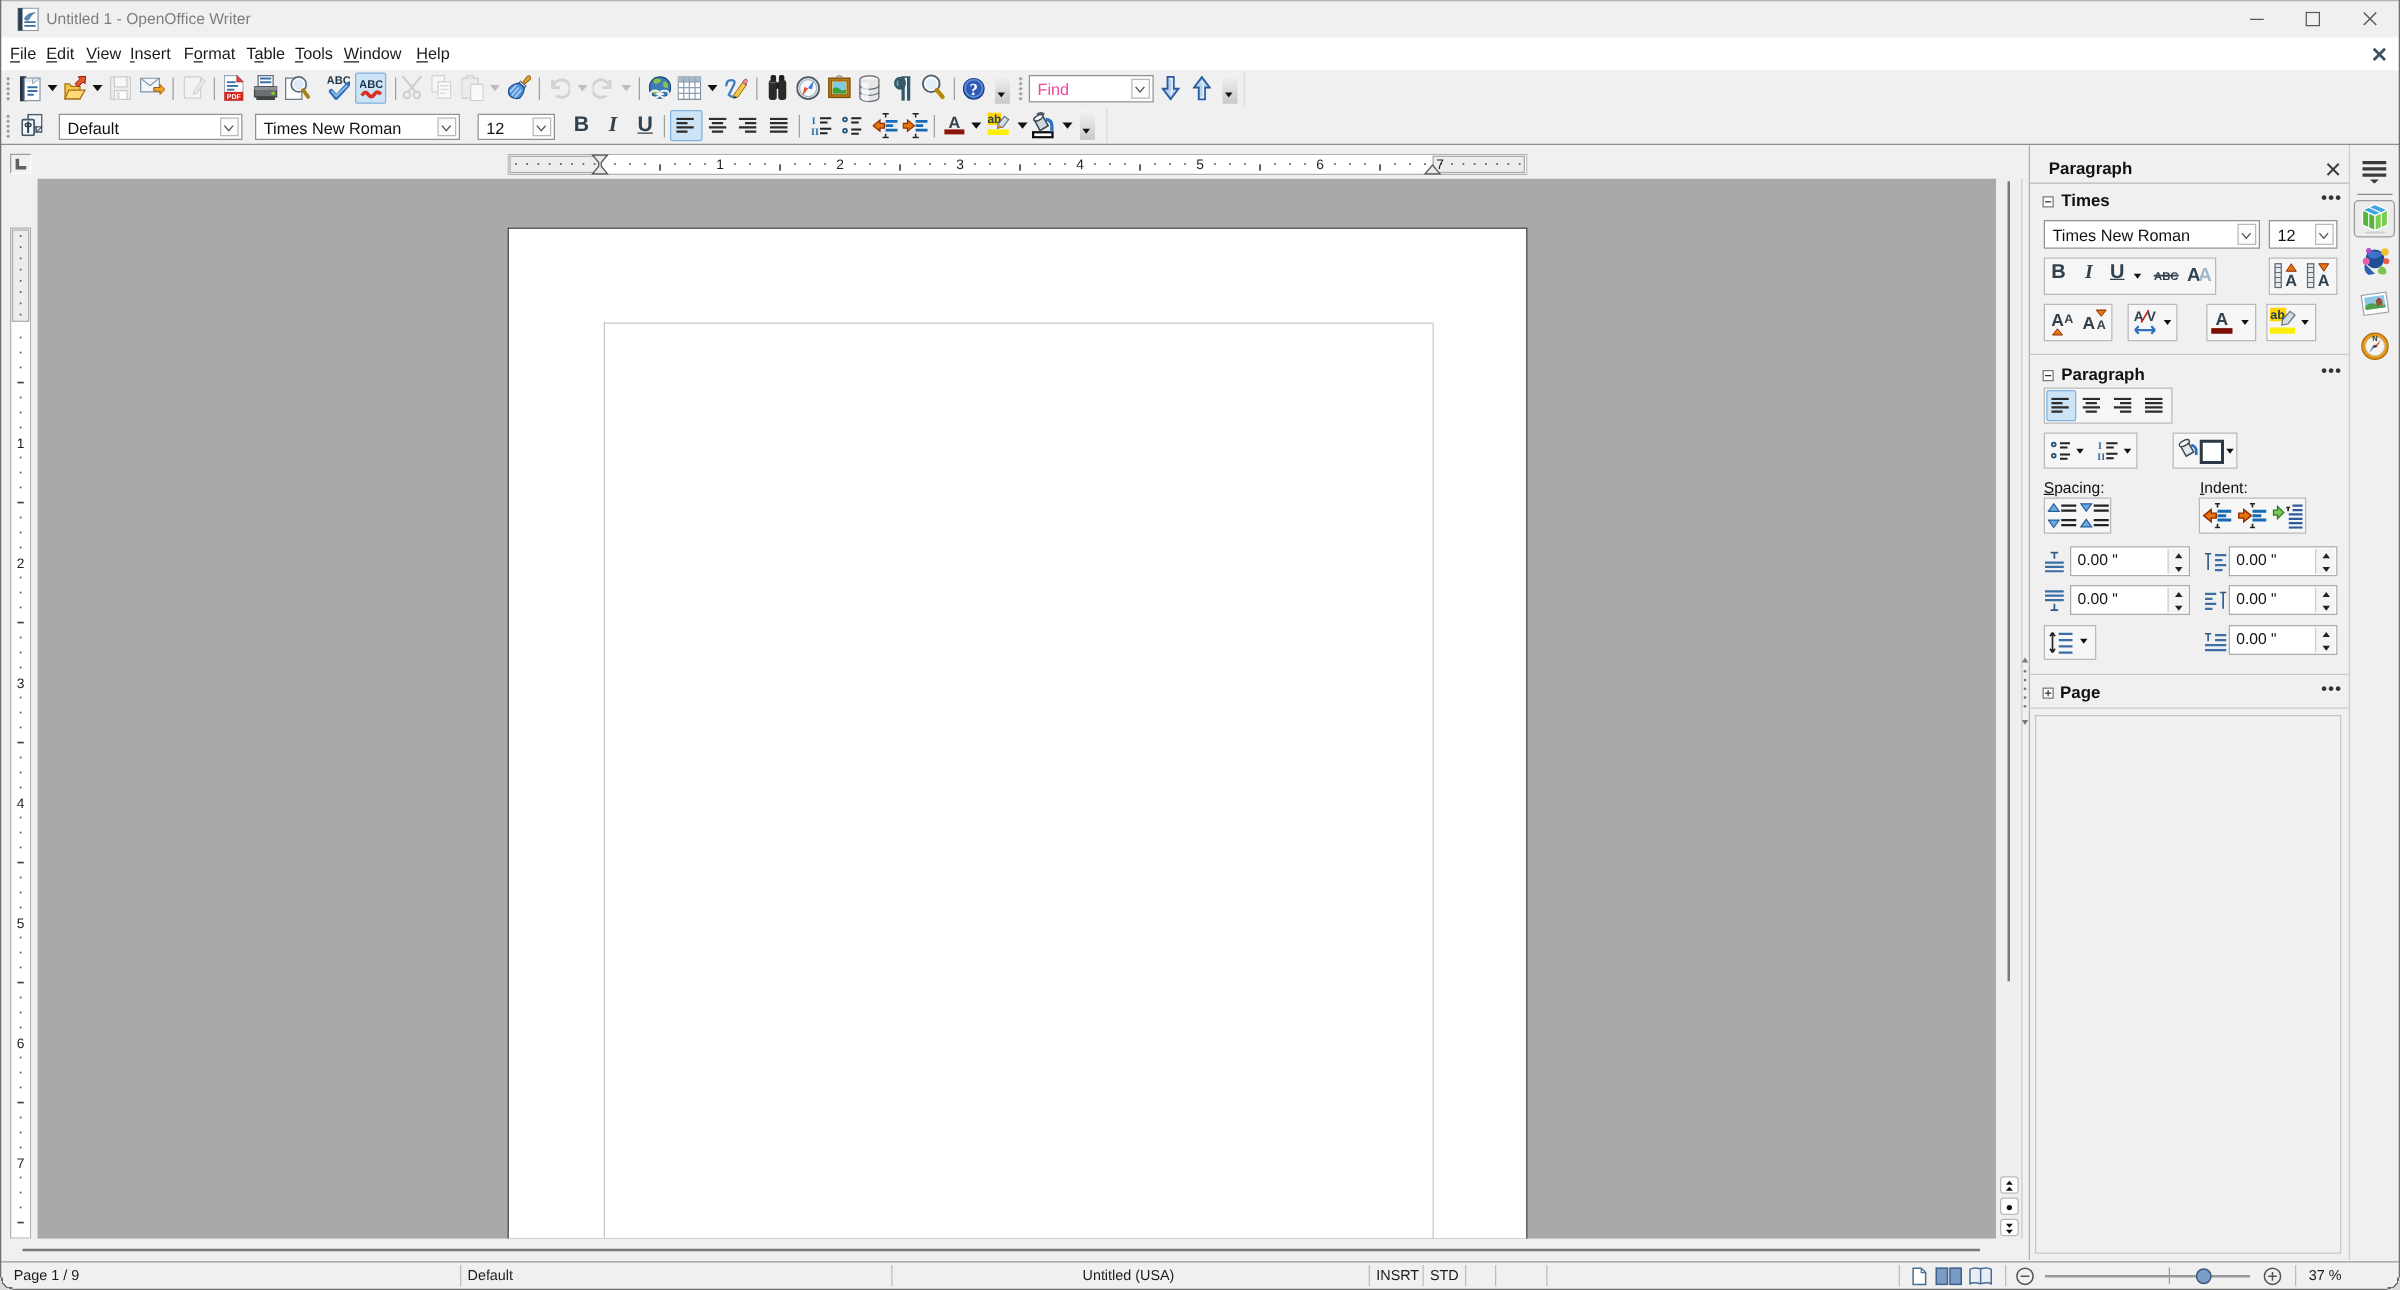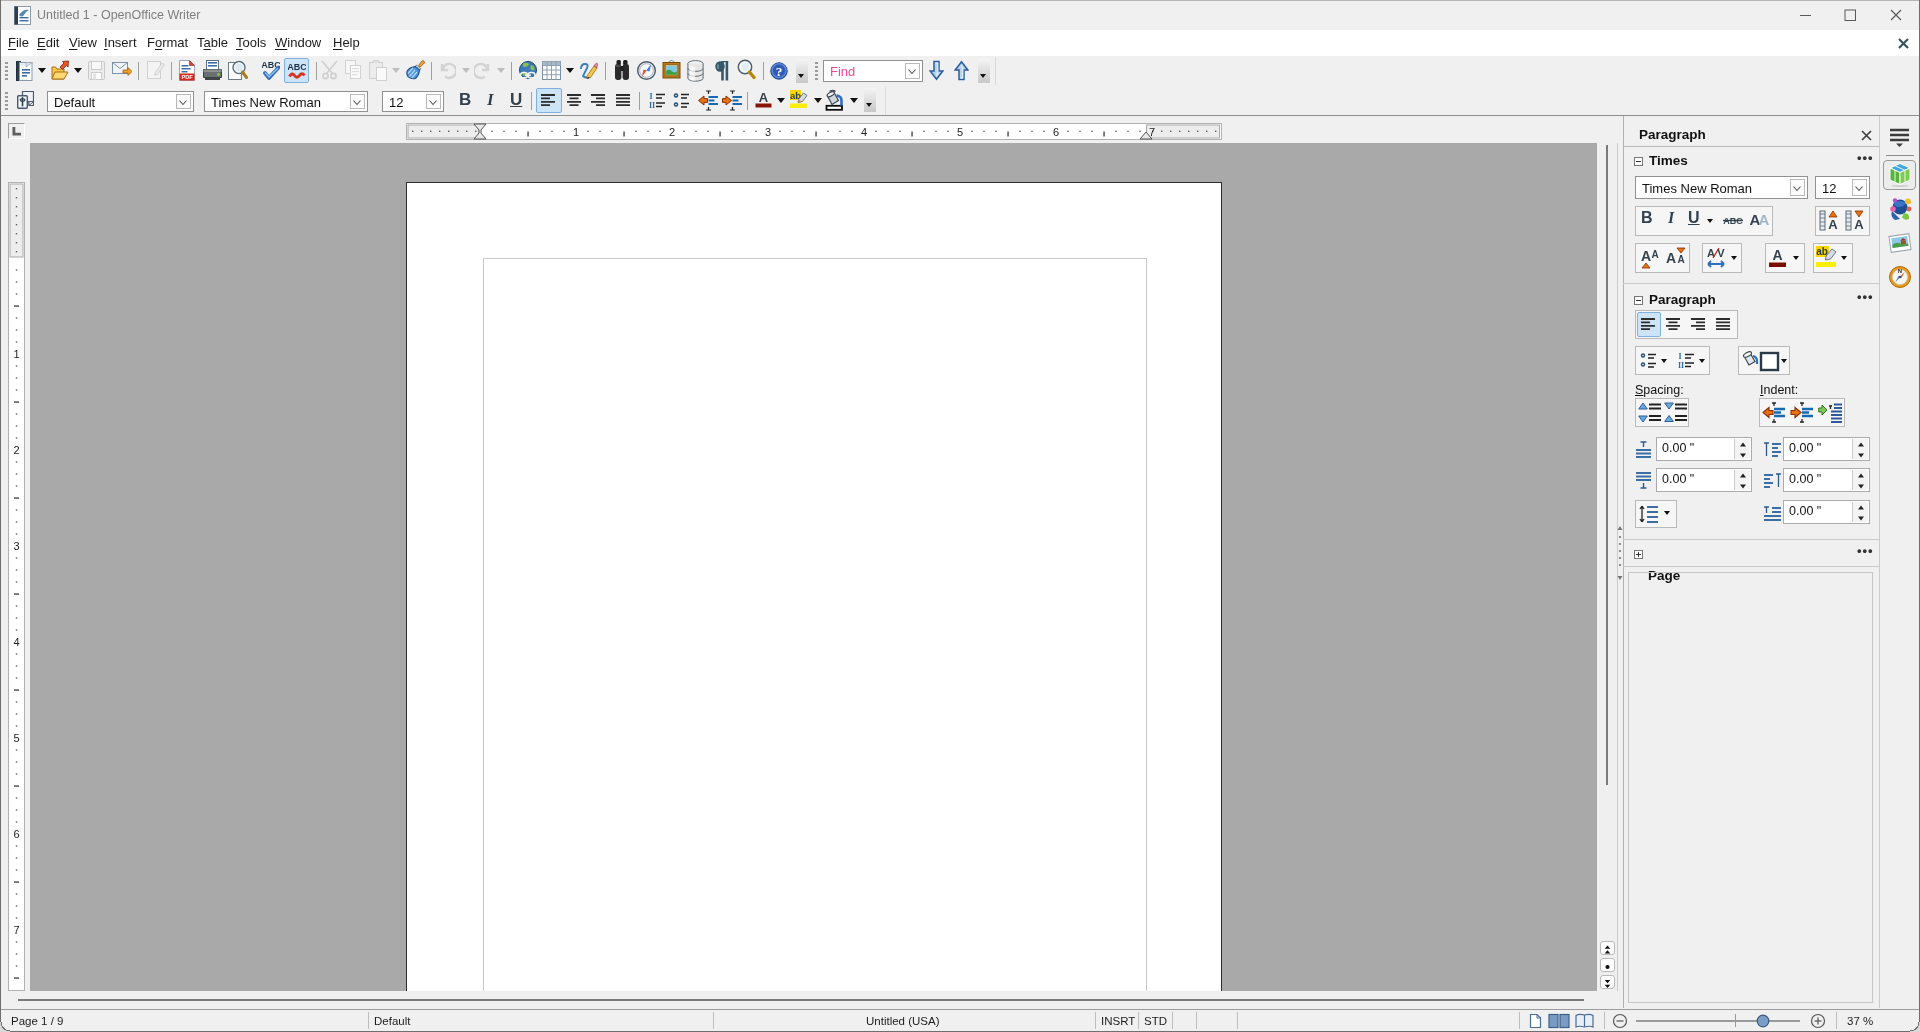--- a/index.html
+++ b/index.html
@@ -850,21 +850,21 @@
       <span class="sbtns"></span>
   <svg style="position:absolute;right:4px;top:4px" width="8" height="16" viewBox="0 0 8 16">
         <path d="M4 0.5 L7 4.5 L1 4.5 Z" fill="#222"></path>
         <path d="M4 15.5 L7 11.5 L1 11.5 Z" fill="#222"></path>
       </svg>
 </div>
 
 <div class="abs" style="left:1623px;top:539px;width:256px;height:1px;background:#c9c9c9"></div>
 
 <div class="collapse plus" style="left:1634px;top:550px"></div>
-<div class="sechead" style="left:1648px;top:568px">Page</div>
+<div class="sechead" style="left:1648px;top:546px">Page</div>
 <div class="dots3" style="left:1857px;top:543px">•••</div>
 <div class="abs" style="left:1623px;top:566px;width:256px;height:1px;background:#c9c9c9"></div>
 <div class="abs" style="left:1628px;top:572px;width:245px;height:431px;border:1px solid #c6c6c6;box-sizing:border-box"></div>
 
 <svg class="abs" style="left:1889px;top:127px" width="21" height="20" viewBox="0 0 21 20">
   <path d="M1 3 H20 M1 8 H20 M1 13 H20" stroke="#3c3c3c" stroke-width="2.6"></path>
   <path d="M7 16.5 L14 16.5 L10.5 20 Z" fill="#3c3c3c"></path>
 </svg>
 <div class="abs" style="left:1886px;top:155px;width:28px;height:1px;background:#8a8a8a"></div>
 <div class="abs" style="left:1883px;top:160px;width:33px;height:30px;border:1px solid #9a9a9a;border-radius:4px;background:#ececec;box-sizing:border-box"></div>

